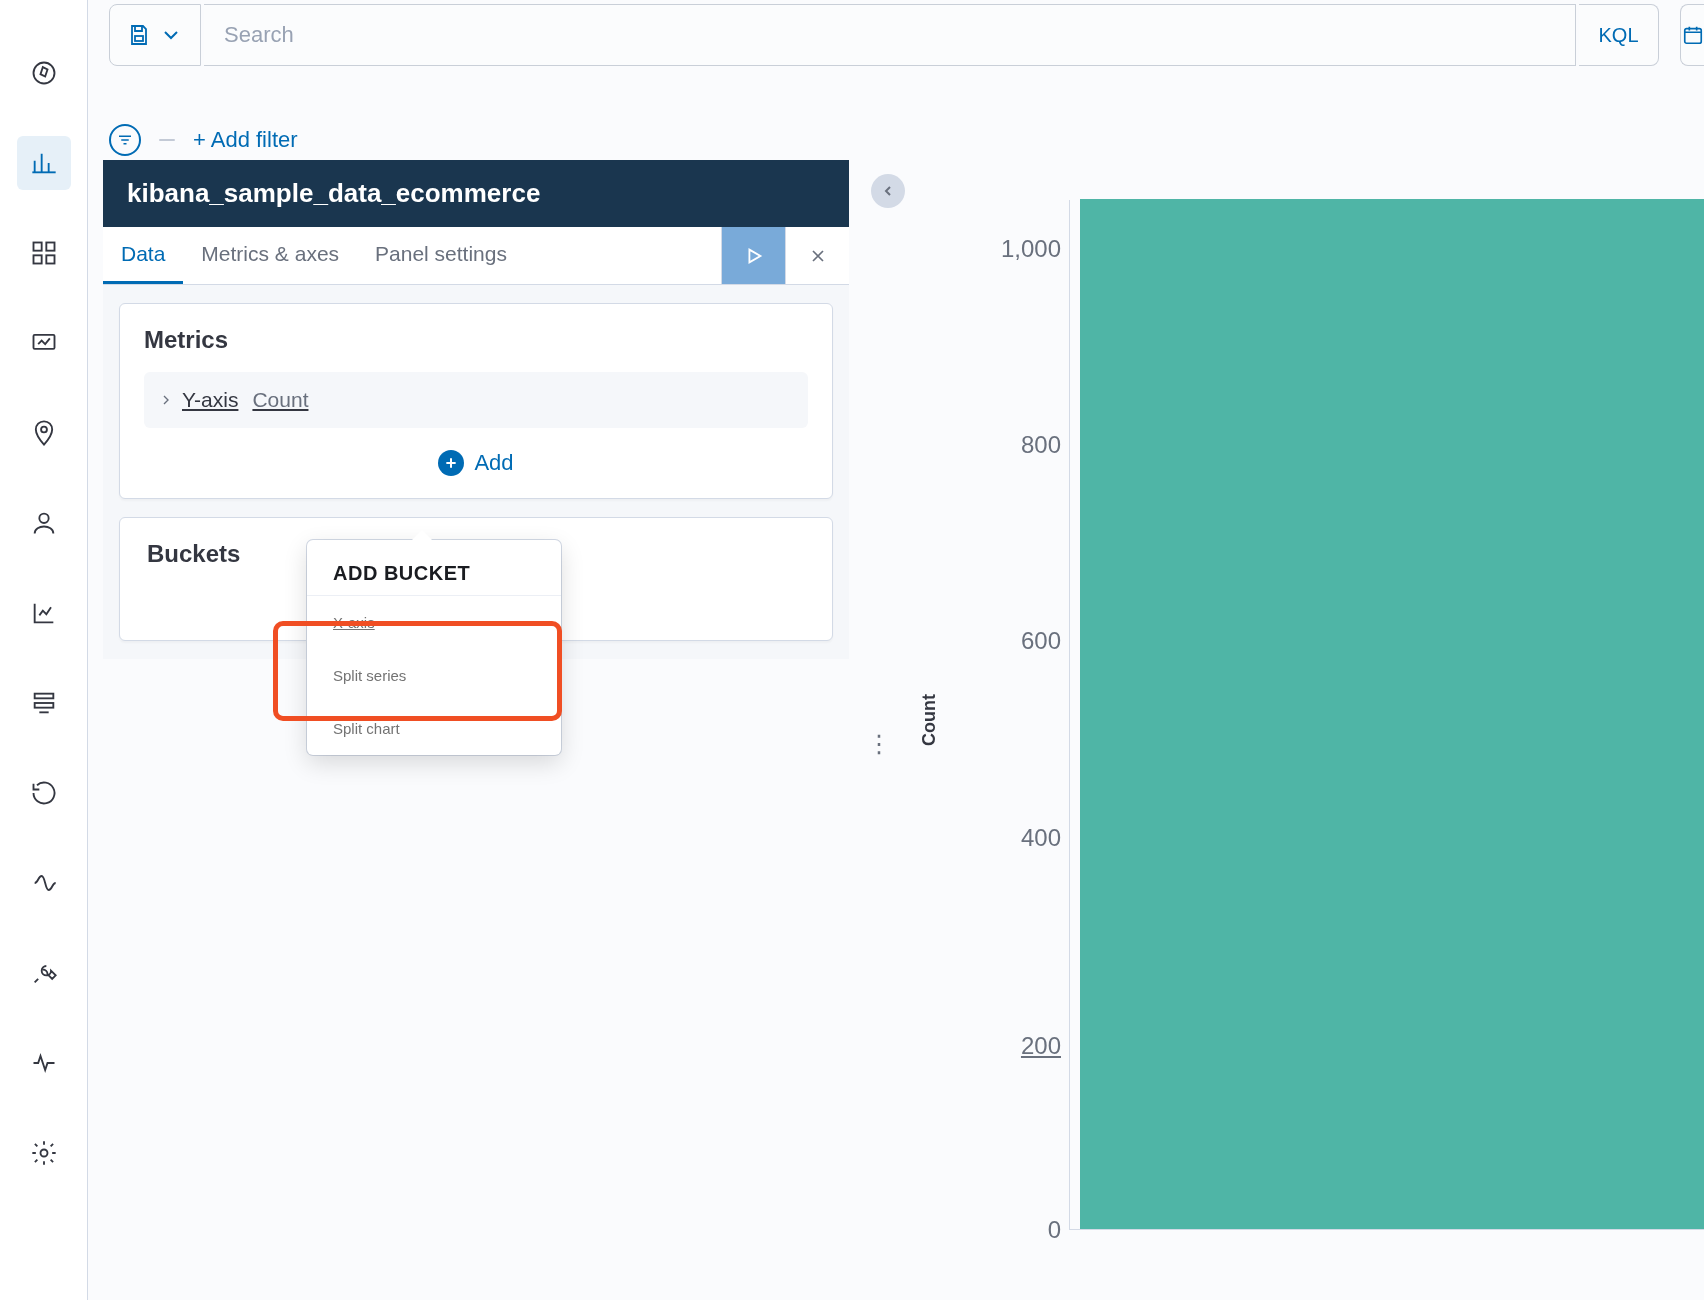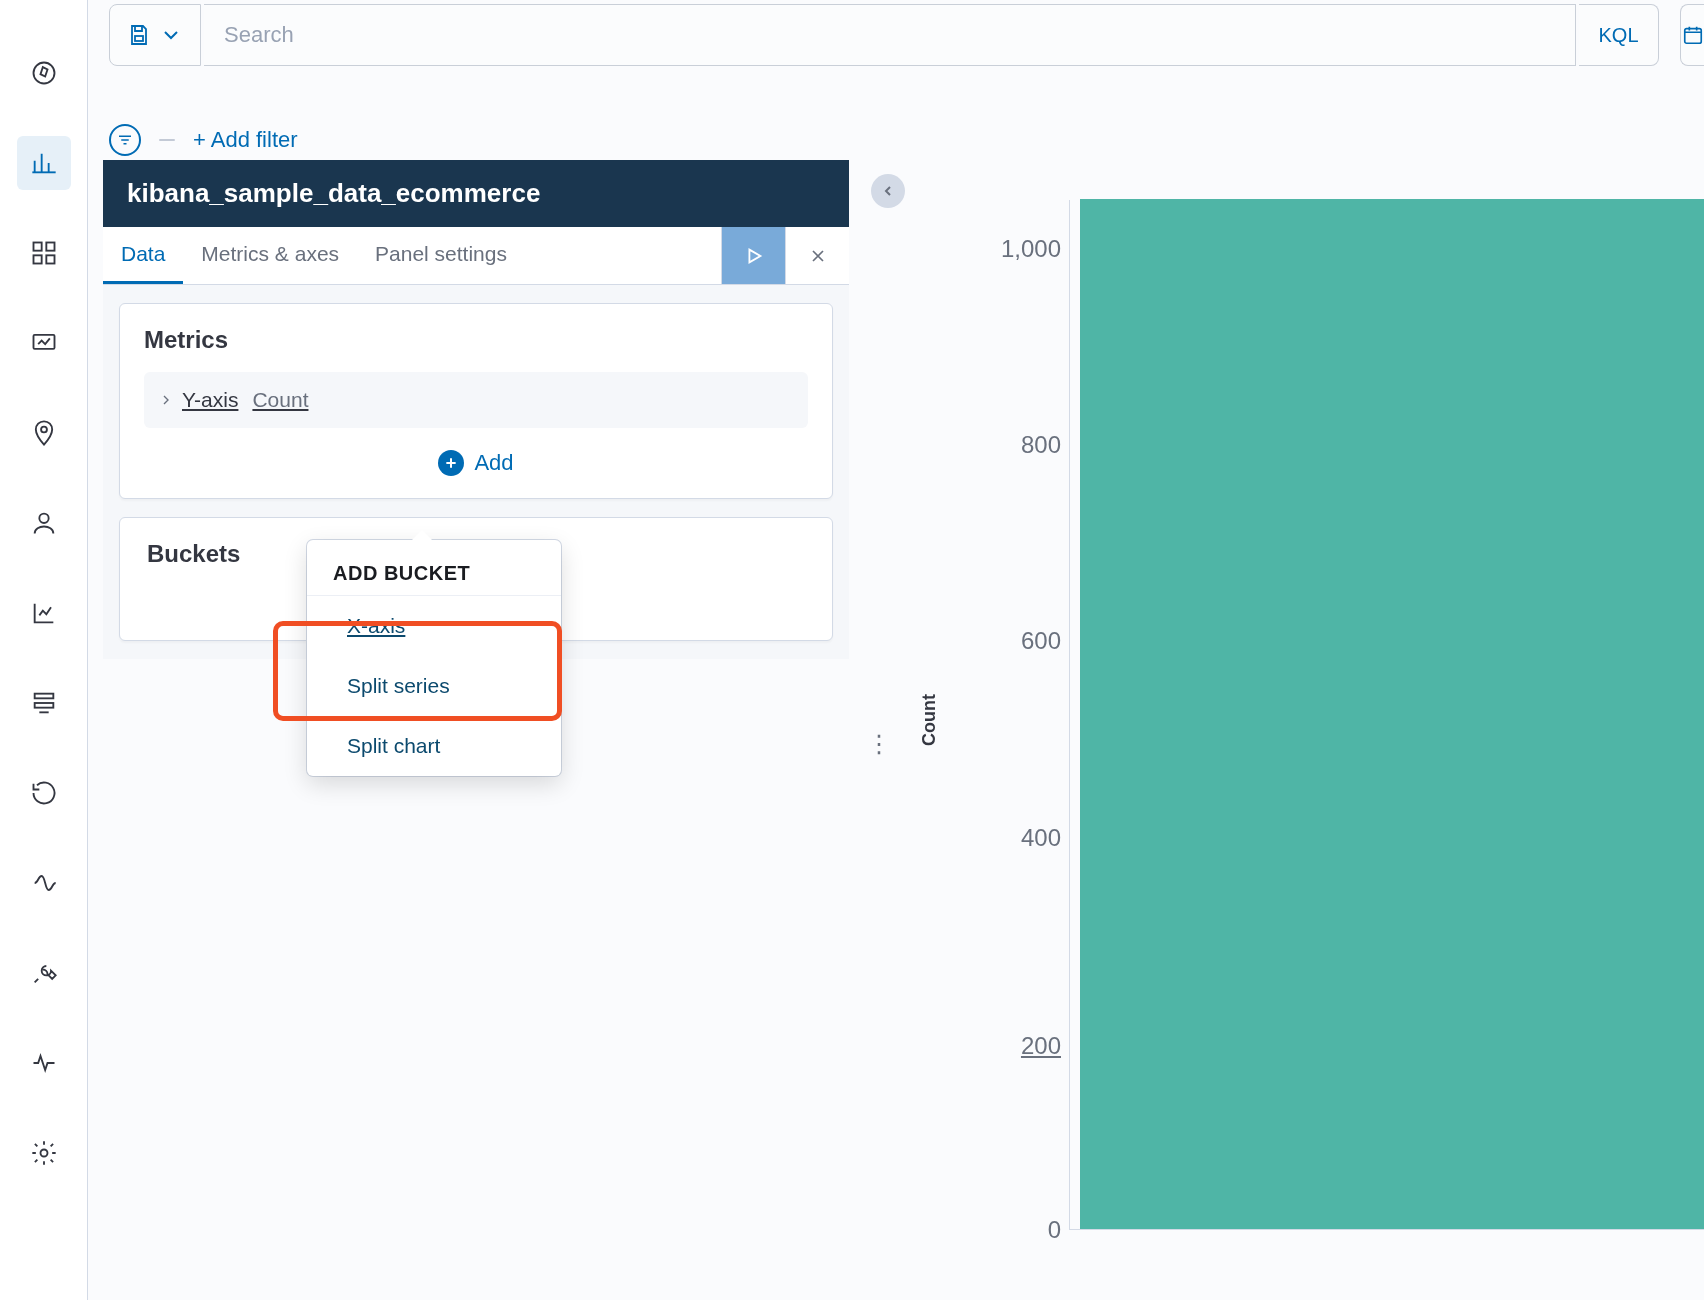--- a/index.html
+++ b/index.html
@@ -246,23 +246,23 @@
   }
   .popover-title {
     padding: 22px 26px 10px;
     font-size: 20px;
     font-weight: 800;
     letter-spacing: 0.5px;
     border-bottom: 1px solid #eceff5;
     color: #1a1c21;
   }
   .popover-item {
-    padding: 18px 40px;
-    font-size: 21px;
-    color: #0c4a6e;
+    padding: 18px 26px;
+    font-size: 15px;
+    color: #737373;
     cursor: pointer;
   }
   .popover-item.first {
     text-decoration: underline;
   }
   .hl-box {
     position: absolute;
     border: 5px solid #f04e23;
     border-radius: 10px;
     pointer-events: none;

